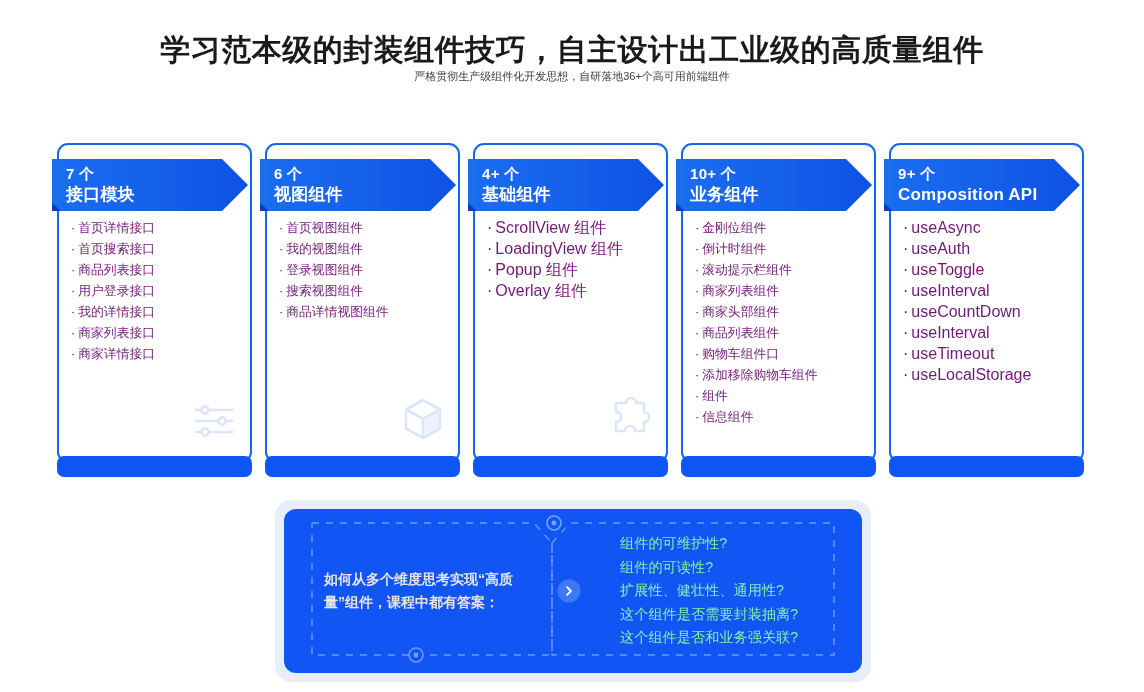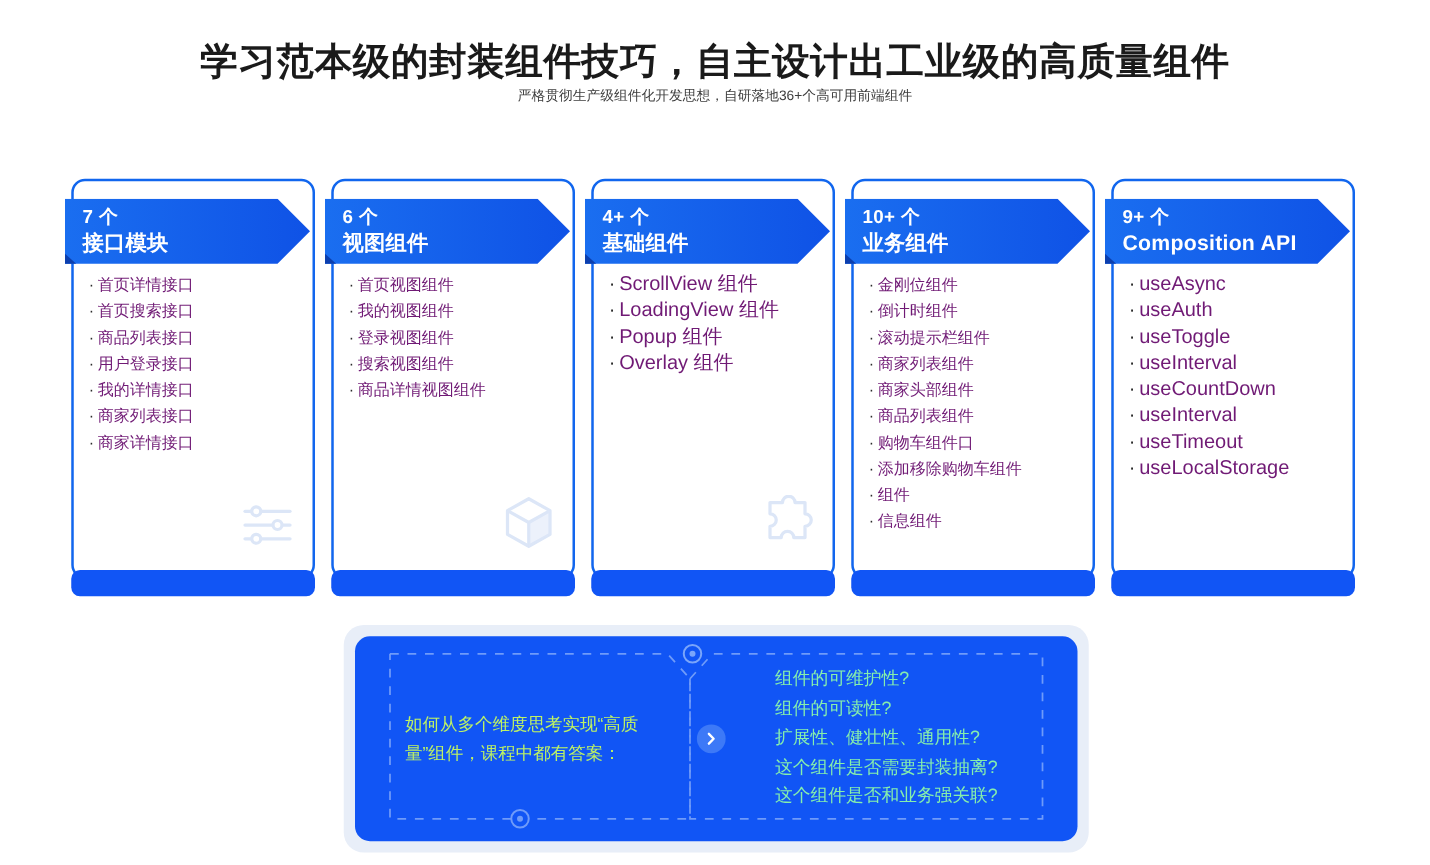--- a/index.html
+++ b/index.html
@@ -169,24 +169,24 @@
   }
   .bp-left {
     width: 292px;
     display: flex;
     align-items: center;
     padding-left: 40px;
     padding-right: 20px;
     z-index: 3;
   }
   .bp-left-text {
-    color: #bef264;
+    color: #e5e5e5;
     font-size: 14px;
     line-height: 23px;
-    font-weight: normal;
+    font-weight: bold;
   }
   .bp-right {
     flex: 1;
     display: flex;
     flex-direction: column;
     justify-content: center;
     padding-left: 44px;
     z-index: 3;
   }
   .bp-q {

